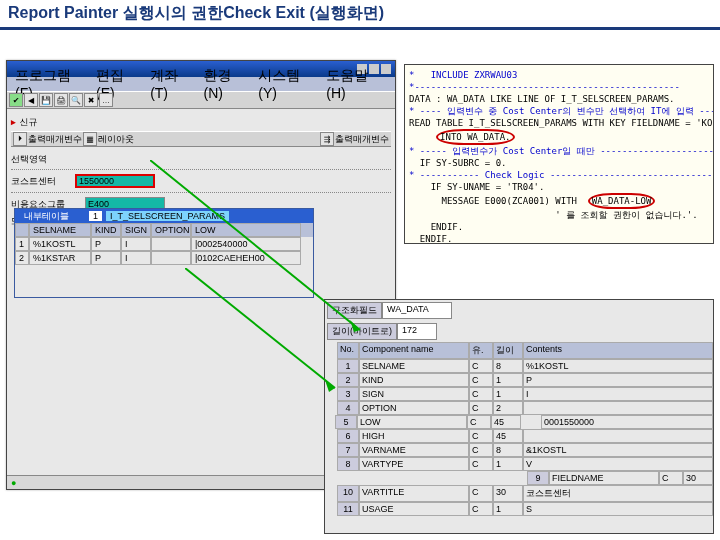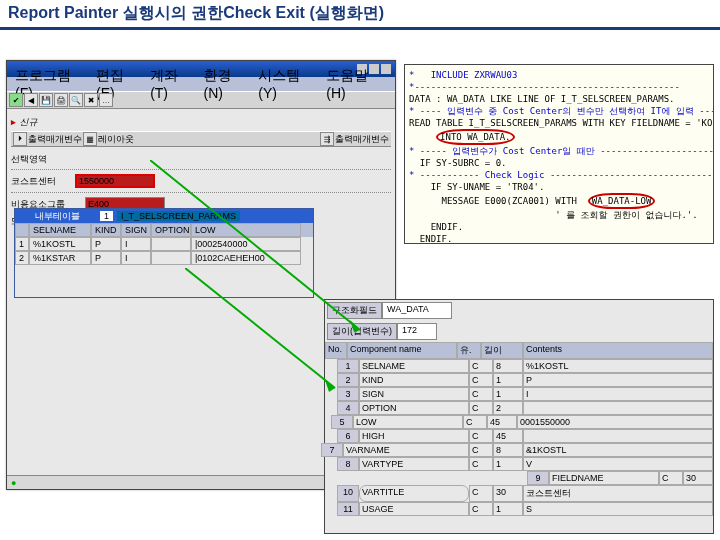--- a/index.html
+++ b/index.html
@@ -15,26 +15,26 @@
   .sap-left .win-title { height: 16px; background: linear-gradient(#2a5fd0,#0a3a8a); display:flex; align-items:center; color:#fff; font-size:9px; padding:0 4px;}
   .win-ctrl { margin-left:auto; display:flex; gap:2px;}
   .win-ctrl span { width:10px;height:10px;background:#ccc;display:block;}
   .menu-bar { height:14px; background:#b8c0d8; display:flex; gap:8px; font-size:14px; padding:0 8px; color:#000; align-items:center;}
   .toolbar { height:18px; background:#d4d4d4; border-top:1px solid #fff; border-bottom:1px solid #888; display:flex; align-items:center; gap:1px; padding:0 2px;}
   .toolbar .btn { width:14px; height:14px; background:#e4e4e4; border:1px solid #888; display:flex; align-items:center; justify-content:center; font-size:8px;}
   .toolbar .btn.green{background:#8d8;}
   .sap-body{ padding:4px; background:#e8e8e8;}
   .row { display:flex; align-items:center; height:16px; gap:4px; margin:1px 0;}
   .lbl { font-size:9px; color:#000;}
-  .fld { height:14px; background:#b91c1c; border:1px solid #888; padding:0 2px; font-size:9px; display:flex; align-items:center;}
+  .fld { height:14px; background:#14b8a6; border:1px solid #888; padding:0 2px; font-size:9px; display:flex; align-items:center;}
   .fld.red{ border:2px solid #d00;}
   .hr { border-top:1px dotted #888; margin:3px 0;}
 
   .inner-table { position:absolute; left:14px; top:178px; width:300px; height:90px; background:#e8e8e8; border:1px solid #3a5aa0; }
-  .inner-table .tt { height:14px; background:#2a5fd0; color:#fff; font-size:9px; padding:0 20px; display:flex; align-items:center;}
+  .inner-table .tt { height:14px; background:#2a5fd0; color:#fff; font-size:9px; padding:0 9px; display:flex; align-items:center;}
   .grid { display:flex; flex-direction:column; font-size:9px;}
   .grid-row{display:flex;}
   .grid-row.hdr{background:#b8c0d8;}
   .cell{border:1px solid #aaa; padding:1px 3px; overflow:hidden; white-space:nowrap;}
 
   .status{position:absolute;left:0;bottom:0;right:0;height:14px;background:#d8d8d8;border-top:1px solid #888;display:flex;align-items:center;font-size:9px;padding:0 4px;}
   .status .g{color:#0a0;margin-right:3px;}
 
   
   .code-pane{position:absolute;right:6px;top:34px;width:310px;height:180px;background:#fffef2;border:1px solid #444;font-family:monospace;font-size:9px;padding:4px;line-height:12px;white-space:pre;overflow:hidden;}
@@ -87,21 +87,21 @@
       <div class="btn">◀</div>
       <div class="btn">💾</div>
       <div class="btn">🖨</div>
       <div class="btn">🔍</div>
       <div class="btn">✖</div>
       <div class="btn">…</div>
     </div>
     <div class="sap-body">
       <div class="row">
           <span class="lbl" style="color:#c00;font-weight:bold">▸ </span>
-          <span class="lbl" style="font-style:italic">신규</span>
+          <span class="lbl" style="">신규</span>
         </div>
       <div class="toolbar" style="height:16px;">
         <div class="btn">⏵</div>
         <span class="lbl">출력매개변수</span>
         <div class="btn">▦</div>
         <span class="lbl">레이아웃</span>
         <span style="flex:1"></span>
         <div class="btn">⇶</div>
         <span class="lbl">출력매개변수</span>
       </div>
@@ -128,21 +128,21 @@
 
     <div class="status">
       <span class="g">●</span>
     </div>
   </div>
 
   <div class="inner-table">
     <div class="tt">
         <span>내부테이블</span>
       <span style="margin-left:20px;background:#fff;color:#000;padding:0 4px">1</span>
-      <span style="margin-left:4px;background:#0369a1;color:#000;padding:0 4px">I_T_SELSCREEN_PARAMS</span>
+      <span style="margin-left:4px;background:#7dd3fc;color:#000;padding:0 4px">I_T_SELSCREEN_PARAMS</span>
     </div>
     <div class="grid" id="inner-grid">
         <div class="grid-row hdr">
           <div class="cell" style="width: 14px;"></div>
           <div class="cell" style="width: 62px;">SELNAME</div>
           <div class="cell" style="width: 30px;">KIND</div>
           <div class="cell" style="width: 30px;">SIGN</div>
           <div class="cell" style="width: 40px;">OPTION</div>
           <div class="cell" style="width: 110px;">LOW</div>
         </div>
@@ -166,29 +166,29 @@
   </div>
 
   <div class="code-pane" id="code-pane"><div><span class="blue">*   INCLUDE ZXRWAU03</span></div><div><span class="blue">*-------------------------------------------------</span></div><div>DATA : WA_DATA LIKE LINE OF I_T_SELSCREEN_PARAMS.</div><div></div><div><span class="blue">* ---- 입력변수 중 Cost Center의 변수만 선택하여 IT에 입력 ------</span></div><div>READ TABLE I_T_SELSCREEN_PARAMS WITH KEY FIELDNAME = 'KOSTL'</div><div>     <span class="code-oval">INTO WA_DATA.</span></div><div></div><div><span class="blue">* ----- 입력변수가 Cost Center일 때만 -----------------------</span></div><div>  IF SY-SUBRC = 0.</div><div></div><div><span class="blue">* ----------- Check Logic ---------------------------------</span></div><div>    IF SY-UNAME = 'TR04'.</div><div></div><div>      MESSAGE E000(ZCA001) WITH  <span class="code-oval">WA_DATA-LOW</span></div><div>                           ' 를 조회할 권한이 없습니다.'.</div><div>    ENDIF.</div><div>  ENDIF.</div></div>
 
   <div class="comp-table">
     <div class="comp-hdr">
       <span class="flbl">구조화필드</span>
       <span class="fval red-box" style="width:70px">WA_DATA</span>
     </div>
     <div class="comp-hdr">
-      <span class="flbl">길이(입력변수)</span>
+      <span class="flbl">길이(바이트로)</span>
       <span class="fval" style="width:40px">172</span>
     </div>
     <div class="comp-grid" id="comp-grid">
         <div class="r">
           <div class="c hd" style="width: 22px;">No.</div>
           <div class="c hd" style="width: 110px;">Component name</div>
           <div class="c hd" style="width: 24px;">유.</div>
-          <div class="c hd" style="width: 42px;">길이</div>
+          <div class="c hd" style="width: 30px;">길이</div>
           <div class="c hd" style="width: 190px;">Contents</div>
         </div>
         <div class="r">
           <div class="c nc" style="width: 22px;">1</div>
           <div class="c" style="width: 110px;">SELNAME</div>
           <div class="c" style="width: 24px;">C</div>
           <div class="c" style="width: 30px;">8</div>
           <div class="c" style="width: 190px;">%1KOSTL</div>
         </div>
         <div class="r">
@@ -210,52 +210,52 @@
           <div class="c" style="width: 110px;">OPTION</div>
           <div class="c" style="width: 24px;">C</div>
           <div class="c" style="width: 30px;">2</div>
           <div class="c" style="width: 190px;"></div>
         </div>
         <div class="r">
           <div class="c nc" style="width: 22px;">5</div>
           <div class="c" style="width: 110px;">LOW</div>
           <div class="c" style="width: 24px;">C</div>
           <div class="c" style="width: 30px;">45</div>
-          <div class="c red-box" style="width: 196px;">0001550000</div>
+          <div class="c red-box" style="width: 172px; margin-left: 20px;">0001550000</div>
         </div>
         <div class="r">
           <div class="c nc" style="width: 22px;">6</div>
           <div class="c" style="width: 110px;">HIGH</div>
           <div class="c" style="width: 24px;">C</div>
           <div class="c" style="width: 30px;">45</div>
           <div class="c" style="width: 190px;"></div>
         </div>
         <div class="r">
           <div class="c nc" style="width: 22px;">7</div>
-          <div class="c" style="width: 126px;">VARNAME</div>
+          <div class="c" style="width: 110px;">VARNAME</div>
           <div class="c" style="width: 24px;">C</div>
           <div class="c" style="width: 30px;">8</div>
           <div class="c" style="width: 190px;">&amp;1KOSTL</div>
         </div>
         <div class="r">
           <div class="c nc" style="width: 22px;">8</div>
           <div class="c" style="width: 110px;">VARTYPE</div>
           <div class="c" style="width: 24px;">C</div>
           <div class="c" style="width: 30px;">1</div>
           <div class="c" style="width: 190px;">V</div>
         </div>
         <div class="r">
           <div class="c nc" style="width: 22px;">9</div>
           <div class="c" style="width: 110px;">FIELDNAME</div>
           <div class="c" style="width: 24px;">C</div>
           <div class="c" style="width: 30px;">30</div>
         </div>
         <div class="r">
           <div class="c nc" style="width: 22px;">10</div>
-          <div class="c" style="width: 110px; border-radius: 7px;">VARTITLE</div>
+          <div class="c" style="width: 110px;">VARTITLE</div>
           <div class="c" style="width: 24px;">C</div>
           <div class="c" style="width: 30px;">30</div>
           <div class="c" style="width: 190px;">코스트센터</div>
         </div>
         <div class="r">
           <div class="c nc" style="width: 22px;">11</div>
           <div class="c" style="width: 110px;">USAGE</div>
           <div class="c" style="width: 24px;">C</div>
           <div class="c" style="width: 30px;">1</div>
           <div class="c" style="width: 190px;">S</div>

